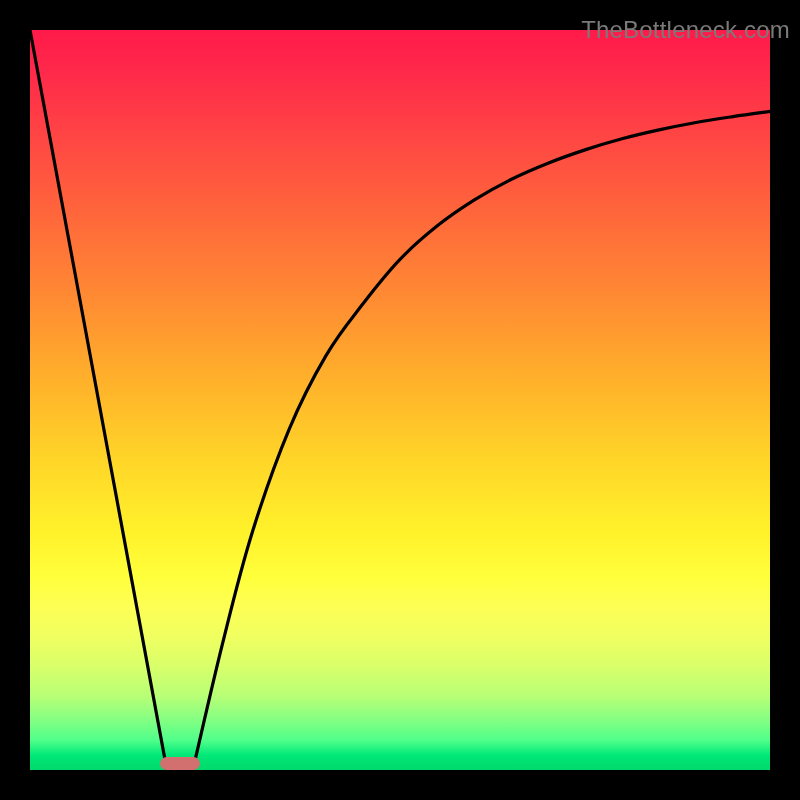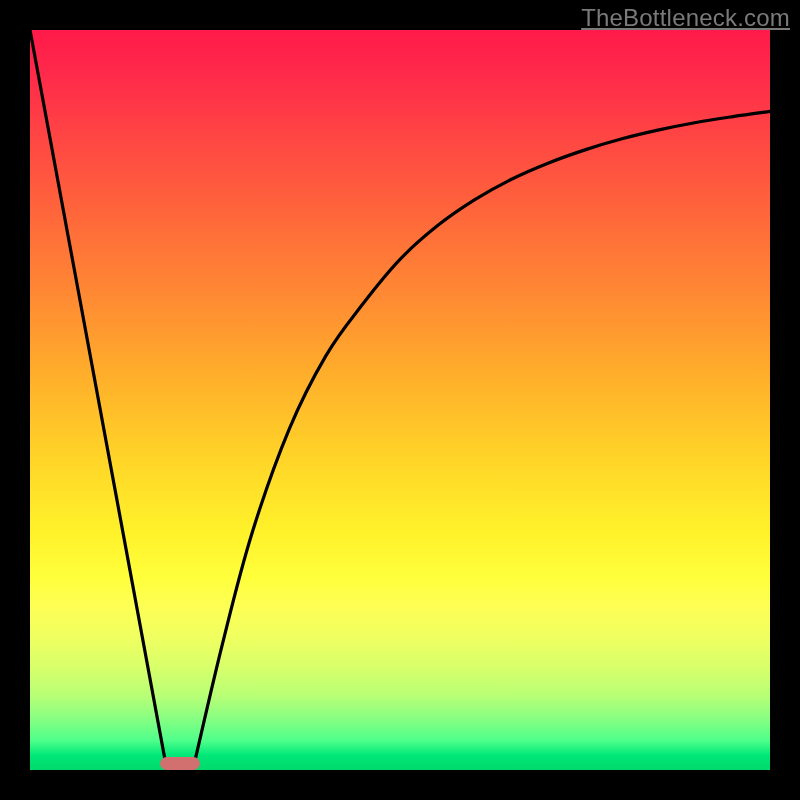--- a/index.html
+++ b/index.html
@@ -53,27 +53,26 @@
     position: absolute;
     inset: 0;
   }
   .marker {
     position: absolute;
     background: #d27070;
     border-radius: 999px;
   }
   .watermark {
     position: absolute;
-    top: 4px;
+    top: 16px;
     right: 10px;
     color: #7a7a7a;
     font-size: 24px;
     letter-spacing: 0.2px;
     font-weight: 400;
-    text-decoration: underline;
   }
 </style>
 </head>
 <body>
 
 <div class="frame">
 
   <div class="plot">
     <div class="gradient"></div>
 

